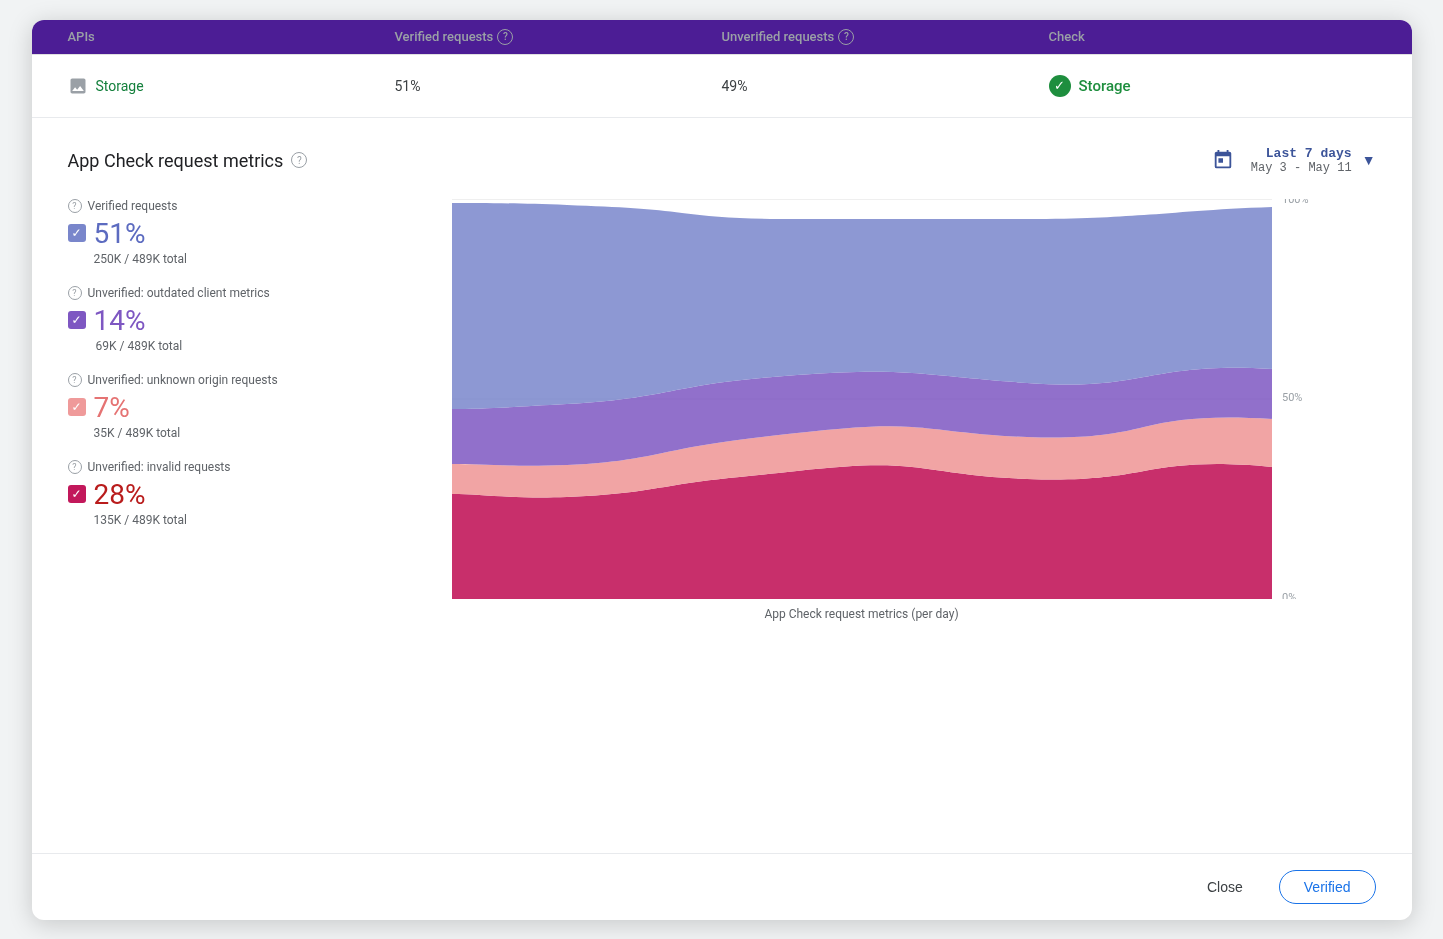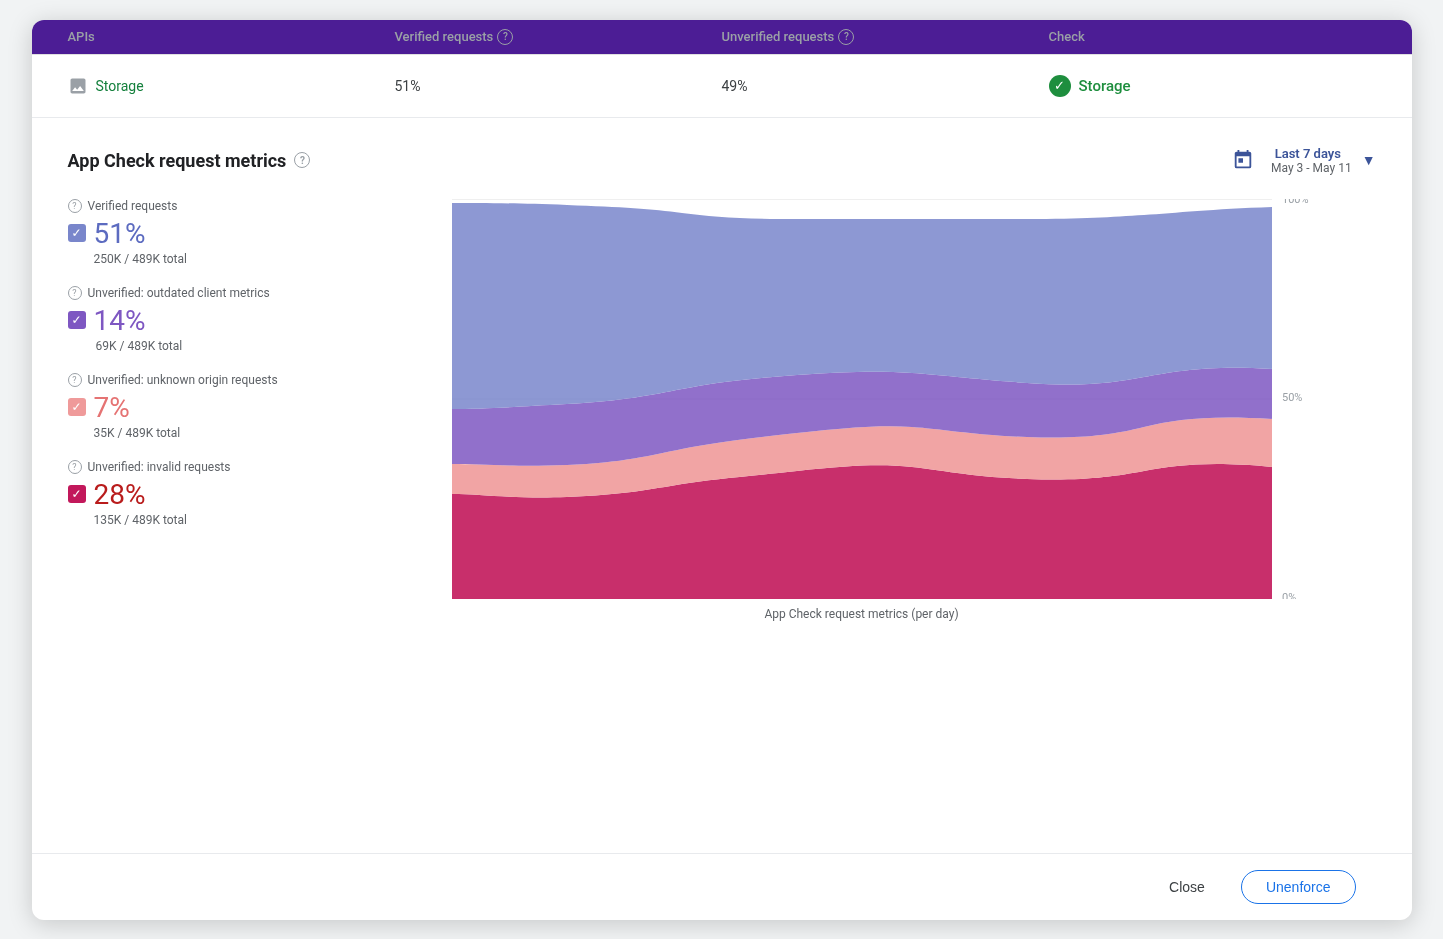--- a/index.html
+++ b/index.html
@@ -100,32 +100,33 @@
       display: flex;
       align-items: center;
       justify-content: space-between;
       margin-bottom: 24px;
     }
     .metrics-title {
       display: flex;
       align-items: center;
       gap: 8px;
       font-size: 18px;
-      font-weight: 700;
+      font-weight: 400;
       color: #202124;
     }
     .date-range-selector {
       display: flex;
       align-items: center;
       gap: 10px;
     }
     .date-range-text {
       display: flex;
       flex-direction: column;
-      align-items: center;
+      align-items: flex-end;
+      font-family: Liberation Mono, monospace;
     }
     .date-range-label {
       font-size: 13px;
       font-weight: 600;
       color: #3c5499;
     }
     .date-range-sub {
       font-size: 12px;
       color: #5f6368;
       margin-left: 7px;
@@ -195,21 +196,21 @@
       font-size: 12px;
       color: #5f6368;
       margin-top: 4px;
     }
 
     
     .modal-footer {
       display: flex;
       justify-content: flex-end;
       align-items: center;
-      padding: 16px 56px;
+      padding: 16px 36px;
       gap: 16px;
       border-top: 1px solid #e8eaed;
     }
     .btn-close {
       background: none;
       border: none;
       font-size: 14px;
       font-weight: 500;
       color: #3c4043;
       cursor: pointer;
@@ -430,15 +431,15 @@
         </svg>
         <div class="chart-x-label">
           <span>App Check request metrics (per day)</span>
         </div>
       </div>
     </div>
   </div>
 
   <div class="modal-footer">
     <button class="btn-close">Close</button>
-    <button class="btn-unenforce">Unenforce</button>
+    <button class="btn-unenforce">Verified</button>
   </div>
 </div>
 
 </body></html>

